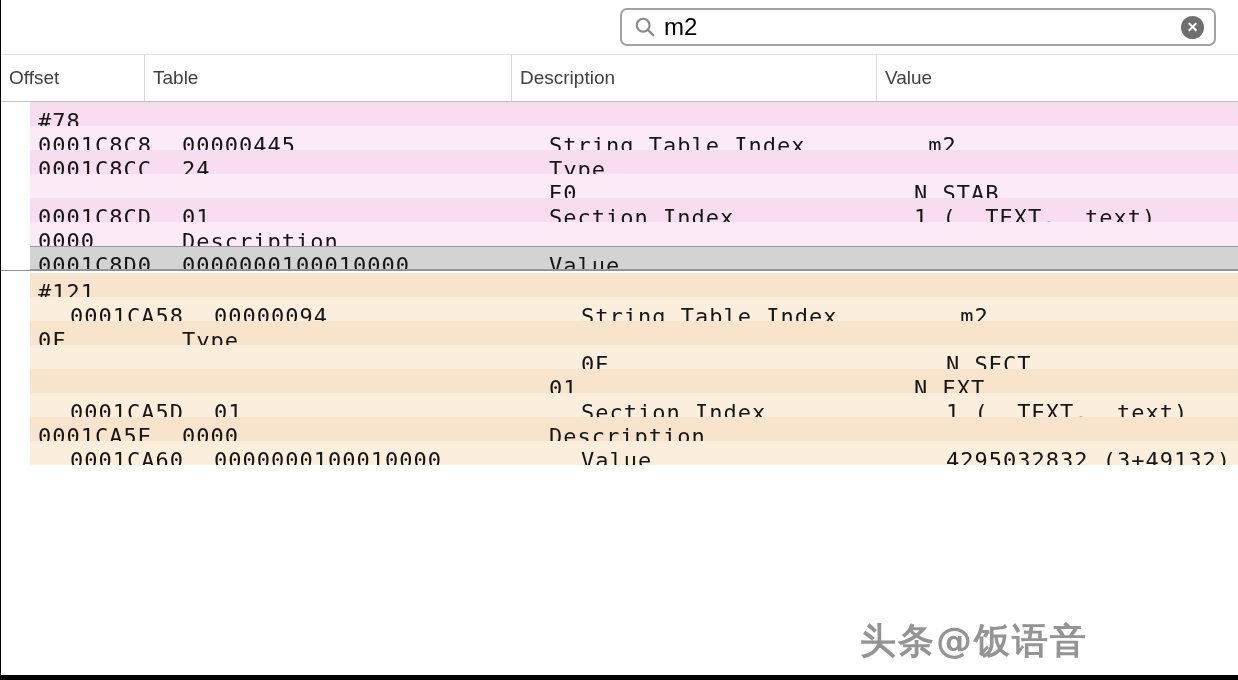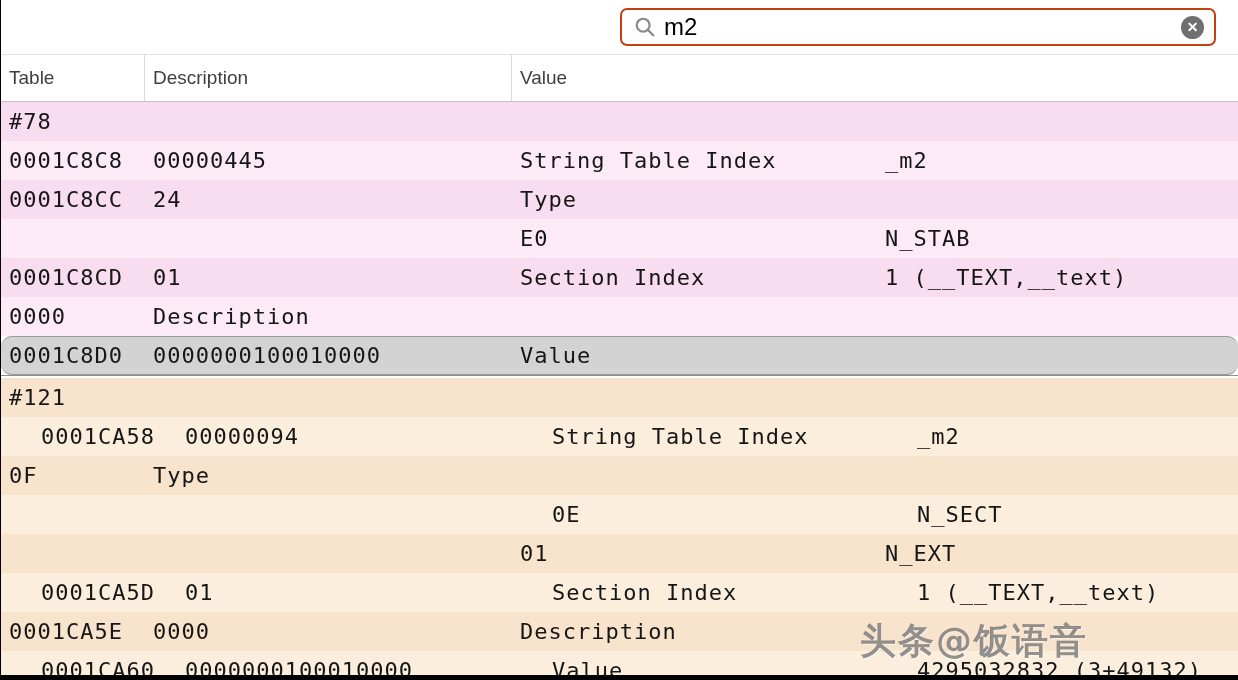--- a/index.html
+++ b/index.html
@@ -7,47 +7,47 @@
     --peach-dark:#f8e3cd; --peach-light:#fbeedd;
     --selected-bg:#d3d3d3; --selected-border:#9a9a9a;
   }
   *{margin:0;padding:0;box-sizing:border-box;}
   html,body{width:1238px;height:680px;overflow:hidden;background:#fff;}
   body{font-family:"DejaVu Sans Mono",monospace;color:#161616;position:relative;border-left:1px solid #000;}
 
   
   .topbar{height:54px;background:#fff;position:relative;}
   .searchfield{position:absolute;top:8px;right:22px;width:596px;height:38px;
-    border:2px solid #c2410c;border-radius:7px;background:#fff;
+    border:2px solid #a3a3a3;border-radius:7px;background:#fff;
     display:flex;align-items:center;padding:0 8px;}
   .searchfield .mag{width:22px;height:22px;flex:0 0 auto;margin-left:4px;}
   .searchfield input{flex:1;border:none;outline:none;background:transparent;
     font-family:"Liberation Sans",sans-serif;font-size:24px;color:#000;margin-left:8px;min-width:0;}
   .clearbtn{flex:0 0 auto;width:23px;height:23px;border-radius:50%;background:#6f6f6f;
     color:#fff;font-family:"Liberation Sans",sans-serif;font-size:14px;font-weight:bold;
     display:flex;align-items:center;justify-content:center;cursor:pointer;margin-right:2px;}
 
   
   .thead{height:48px;display:grid;grid-template-columns:144px 367px 365px 1fr;
     background:#fff;border-top:1px solid #e2e2e2;border-bottom:1px solid #c3c3c3;
     font-family:"Liberation Sans",sans-serif;font-size:19px;color:#3f3f3f;}
   .thead .hcell{line-height:46px;padding-left:8px;white-space:nowrap;overflow:hidden;}
   .thead .hcell:not(:last-child){border-right:1px solid #d9d9d9;}
 
   
-  .row{height:39px;display:grid;grid-template-columns:144px 367px 365px 1fr;}
+  .row{height:24px;display:grid;grid-template-columns:144px 367px 365px 1fr;margin-left:29px;}
   .cell{line-height:39px;padding-left:8px;font-size:22px;letter-spacing:1px;
     white-space:nowrap;overflow:hidden;}
   .row.pink.dark{background:var(--pink-dark);}
   .row.pink.light{background:var(--pink-light);}
   .row.peach.dark{background:var(--peach-dark);}
   .row.peach.light{background:var(--peach-light);padding-left:32px;}
   .row.header-row .cell{grid-column:1 / span 4;}
   .row.selected{background:var(--selected-bg) !important;
-    border-top:1px solid var(--selected-border);border-bottom:1px solid var(--selected-border);border-radius:11px;}
+    border-top:1px solid var(--selected-border);border-bottom:1px solid var(--selected-border);}
   .row.selected .cell{line-height:37px;}
   .section-divider{height:3px;background:#fff;border-top:1px solid #8e8e8e;}
 
   
   .watermark{position:absolute;right:150px;bottom:14px;
     font-family:"DejaVu Sans",sans-serif;font-size:36px;font-weight:700;
     color:rgba(70,70,70,0.58);letter-spacing:2px;pointer-events:none;
     text-shadow:1px 1px 0 rgba(255,255,255,0.6);}
 
   .bottom-edge{position:absolute;left:0;bottom:0;width:100%;height:5px;background:#000;}
@@ -60,20 +60,21 @@
     <svg class="mag" viewBox="0 0 24 24">
       <circle cx="10" cy="10" r="7" fill="none" stroke="#8a8a8a" stroke-width="2.4"></circle>
       <line x1="15" y1="15" x2="21" y2="21" stroke="#8a8a8a" stroke-width="2.6" stroke-linecap="round"></line>
     </svg>
     <input type="text" value="m2" style="">
     <div class="clearbtn">✕</div>
   </div>
 </div>
 
 <div class="thead">
+  <div class="hcell">Offset</div>
   <div class="hcell">Table</div>
   <div class="hcell">Description</div>
   <div class="hcell">Value</div>
 </div>
 
 <div id="tbody">
     <div class="row header-row pink dark">
       <div class="cell">#78</div>
     </div>
     <div class="row pink light">

